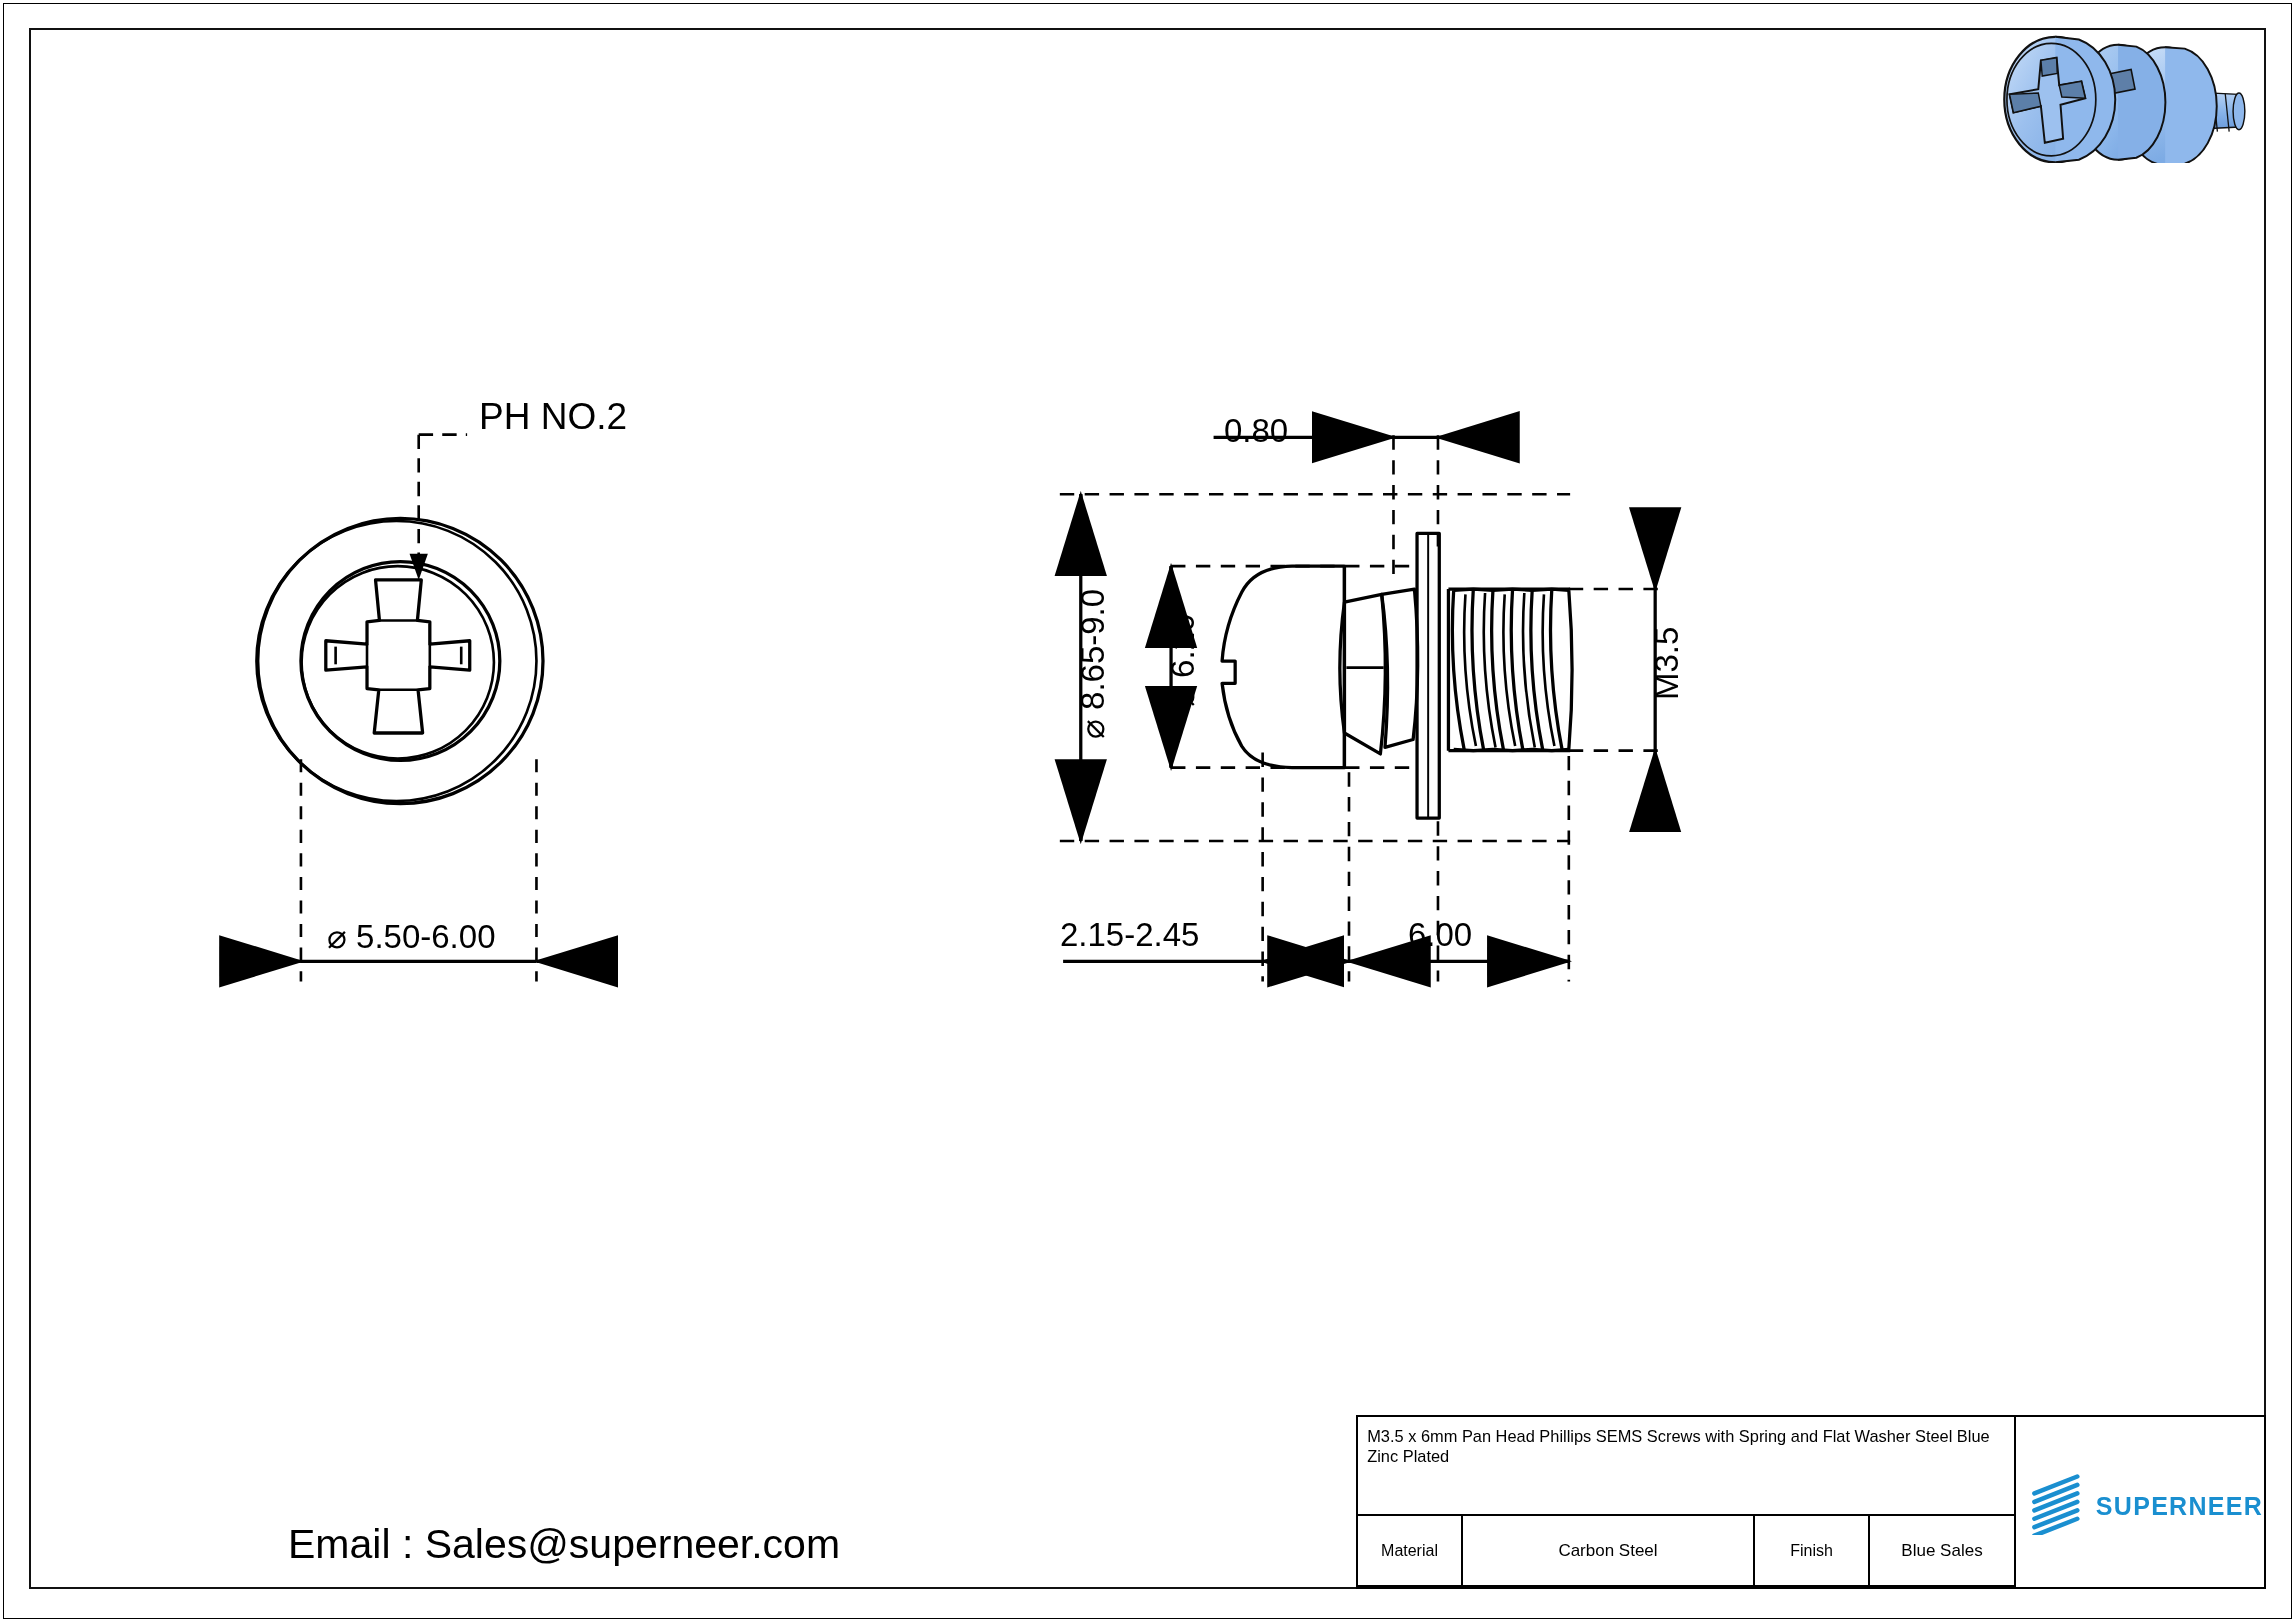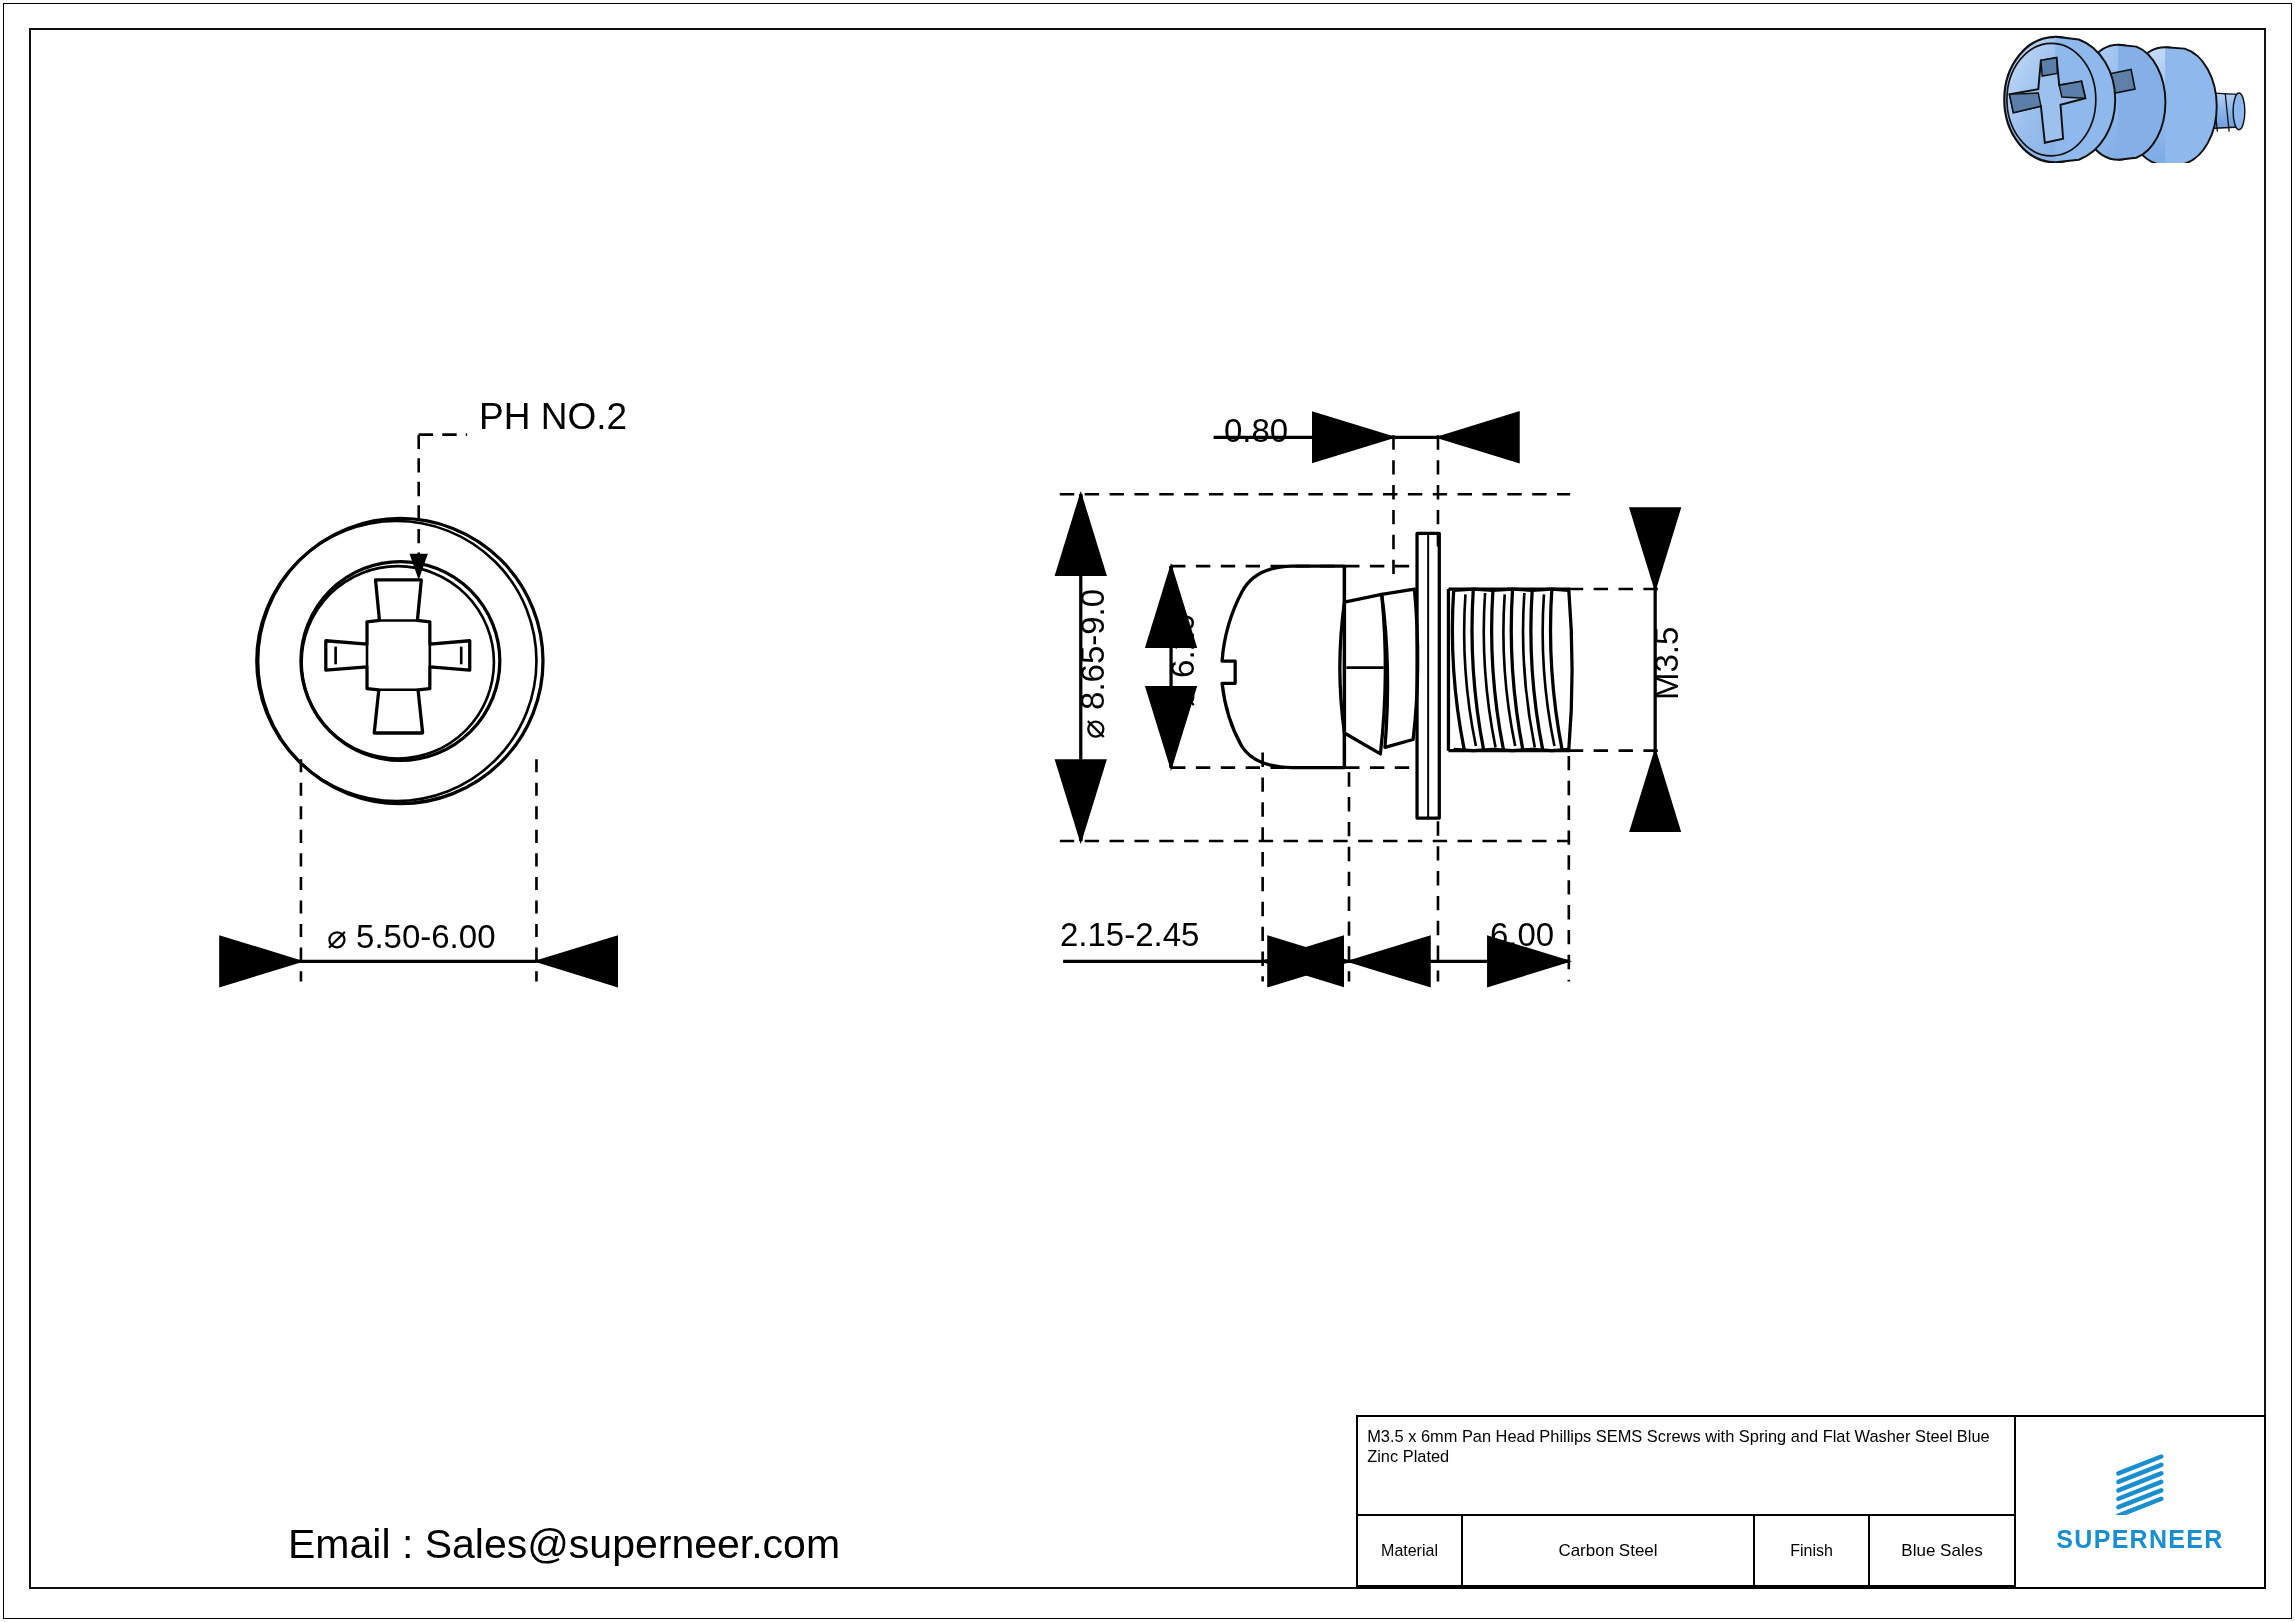--- a/index.html
+++ b/index.html
@@ -18,21 +18,21 @@
 
   
   #draw-svg{position:absolute;left:0;top:0;width:2295px;height:1623px;pointer-events:none;}
 
   
   #title-block{position:absolute;left:1356px;top:1415px;width:910px;height:174px;
                display:flex;box-sizing:border-box;}
   #tb-left{width:658px;display:flex;flex-direction:column;
            border:2px solid #000;box-sizing:border-box;border-right:none;}
   #tb-right{width:252px;border:2px solid #000;box-sizing:border-box;
-            display:flex;flex-direction:column;align-items:center;justify-content:center;}
+            display:flex;flex-direction:row;align-items:center;justify-content:center;}
 
   .tb-desc{flex:0 0 99px;padding:3.9px 9.2px 0 9.2px;box-sizing:border-box;
            border-bottom:2px solid #000;}
   #part-code{font-size:35px;font-weight:bold;line-height:1.0;letter-spacing:-0.3px;}
   #part-desc{font-size:16.4px;line-height:1.24;margin-top:5.2px;}
 
   .tb-row{display:flex;flex:1 1 auto;}
   .tb-cell{display:flex;align-items:center;justify-content:center;
            box-sizing:border-box;font-size:17px;}
   .tb-cell.lbl{font-size:16px;}
@@ -282,21 +282,21 @@
 <div class="dimtext" style="left:1224px;top:412px;font-size:33px;">0.80</div>
 
 <div class="dimtext vert" style="left:1073px;top:739px;font-size:33px;transform:rotate(-90deg);">⌀ 8.65-9.0</div>
 
 <div class="dimtext vert" style="left:1163px;top:707px;font-size:33px;transform:rotate(-90deg);">⌀ 6.20</div>
 
 <div class="dimtext vert" style="left:1648px;top:700px;font-size:33px;transform:rotate(-90deg);">M3.5</div>
 
 <div class="dimtext" style="left:1060px;top:916px;font-size:33px;">2.15-2.45</div>
 
-<div class="dimtext" style="left:1490px;top:916px;font-size:33px;">6.00</div>
+<div class="dimtext" style="left:1408px;top:916px;font-size:33px;">6.00</div>
 
 <div id="email">Email : Sales@superneer.com</div>
 
 <div id="title-block">
 
   <div id="tb-left">
     <div class="tb-desc">
       <div id="part-desc">M3.5 x 6mm Pan Head Phillips SEMS Screws with Spring and Flat Washer Steel Blue Zinc Plated</div>
     </div>
 

